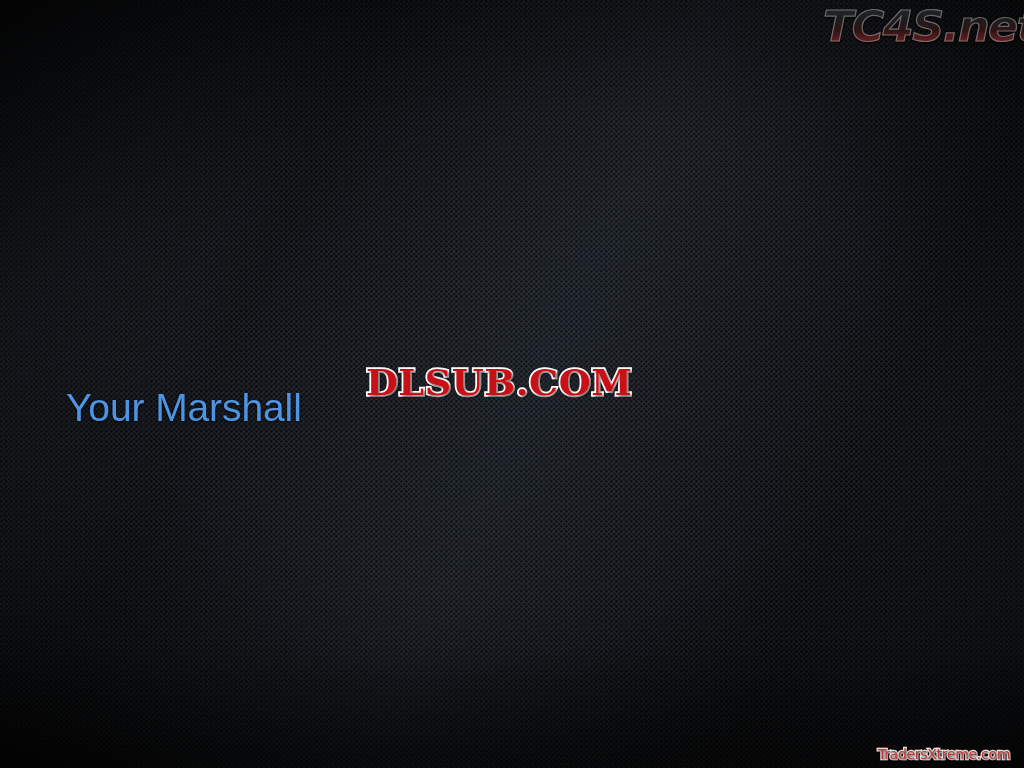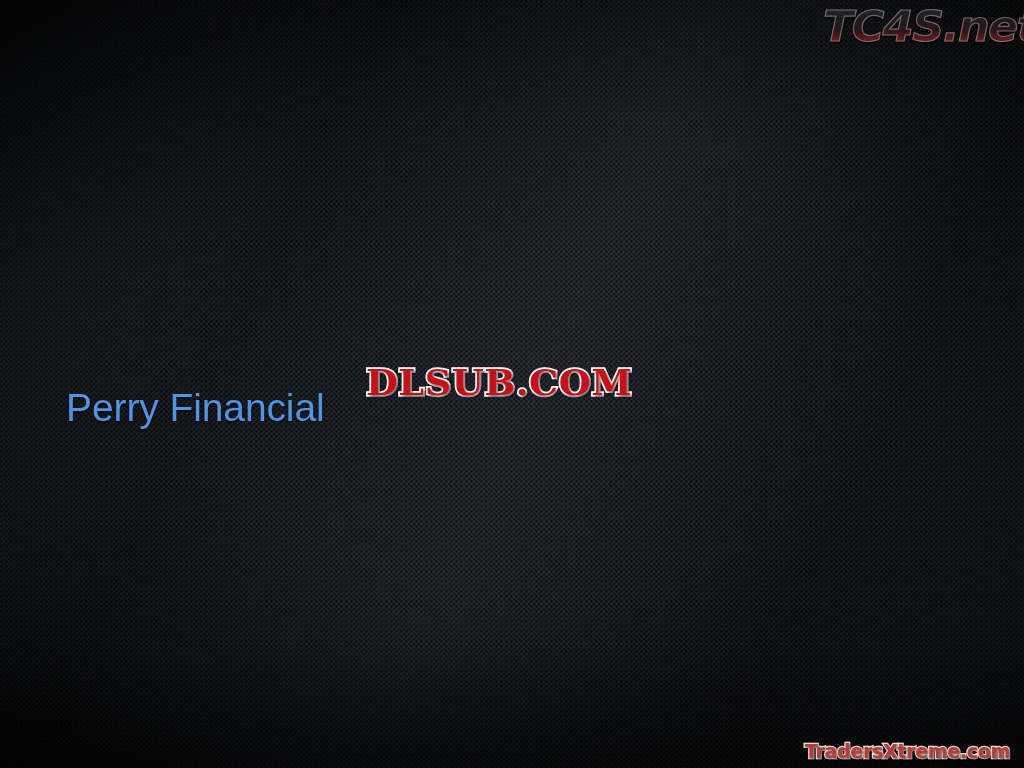--- a/index.html
+++ b/index.html
@@ -143,41 +143,41 @@
     text-shadow:
       0 0 1px rgba(255,255,255,0.9),
       2px 2px 2px rgba(0,0,0,0.55);
   }
 
   
   #wm-bottomright {
     right: 14px;
     bottom: 6px;
     font-family: "DejaVu Sans", sans-serif;
-    font-size: 19px;
-    font-weight: 700;
+    font-size: 14px;
+    font-weight: 400;
     letter-spacing: -0.3px;
     color: #bb3b39;
     -webkit-text-stroke: 2.6px #e9e4e2;
     paint-order: stroke fill;
     text-shadow: 1px 1px 2px rgba(0,0,0,0.6);
   }
 </style>
 </head>
 <body>
 
 <div id="slide">
 
   <div id="texture-base"></div>
   <div id="texture-dots"></div>
   <div id="texture-sheen"></div>
   <div id="vignette"></div>
 
 
-  <p id="slide-subtitle">Perry Financial</p>
+  <p id="slide-subtitle">Your Marshall</p>
 
   <div class="wm" id="wm-topright">TC4S.net</div>
 
   <div class="wm" id="wm-center">DLSUB.COM</div>
 
   <div class="wm" id="wm-bottomright">TradersXtreme.com</div>
 
 </div>
 
 </body></html>

